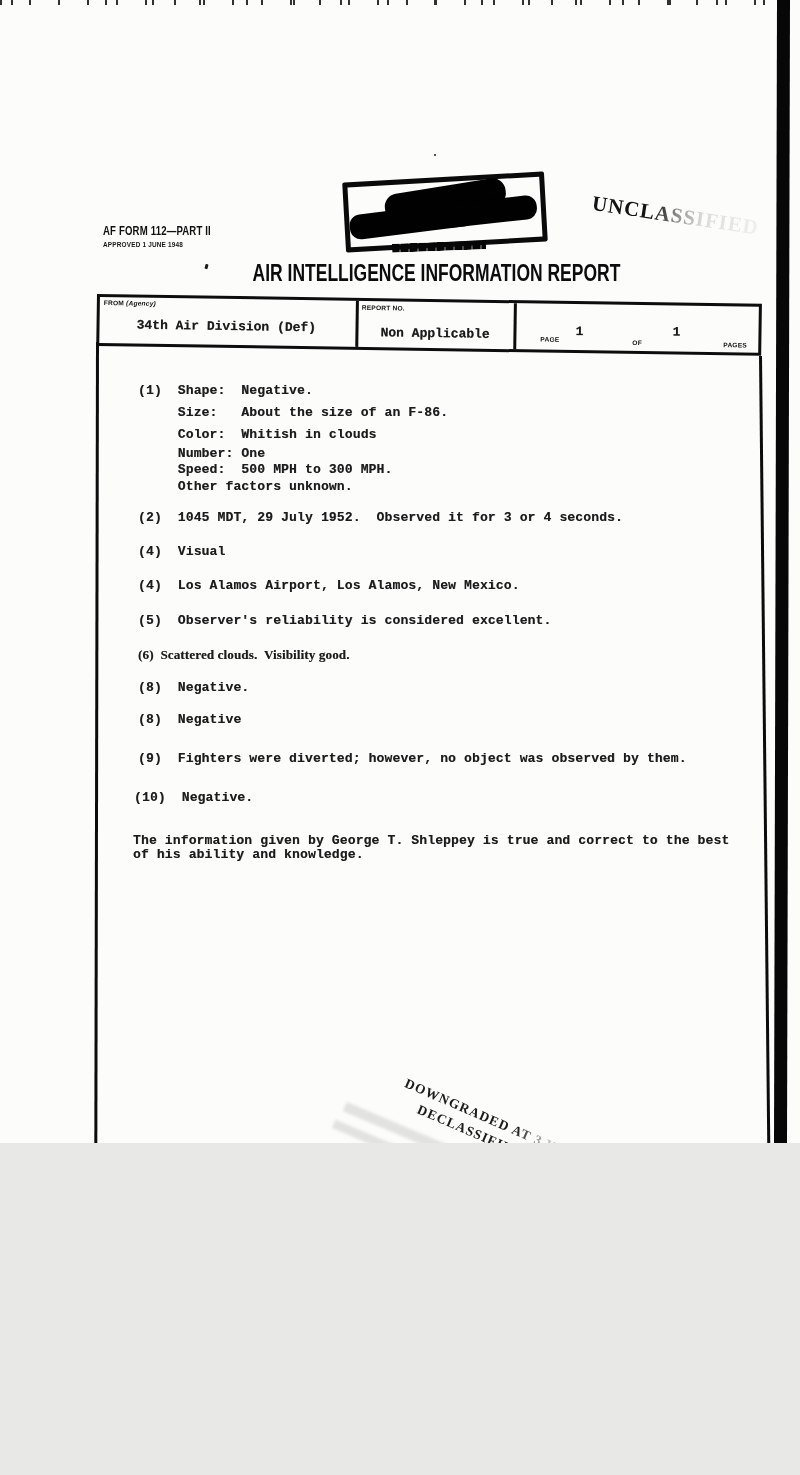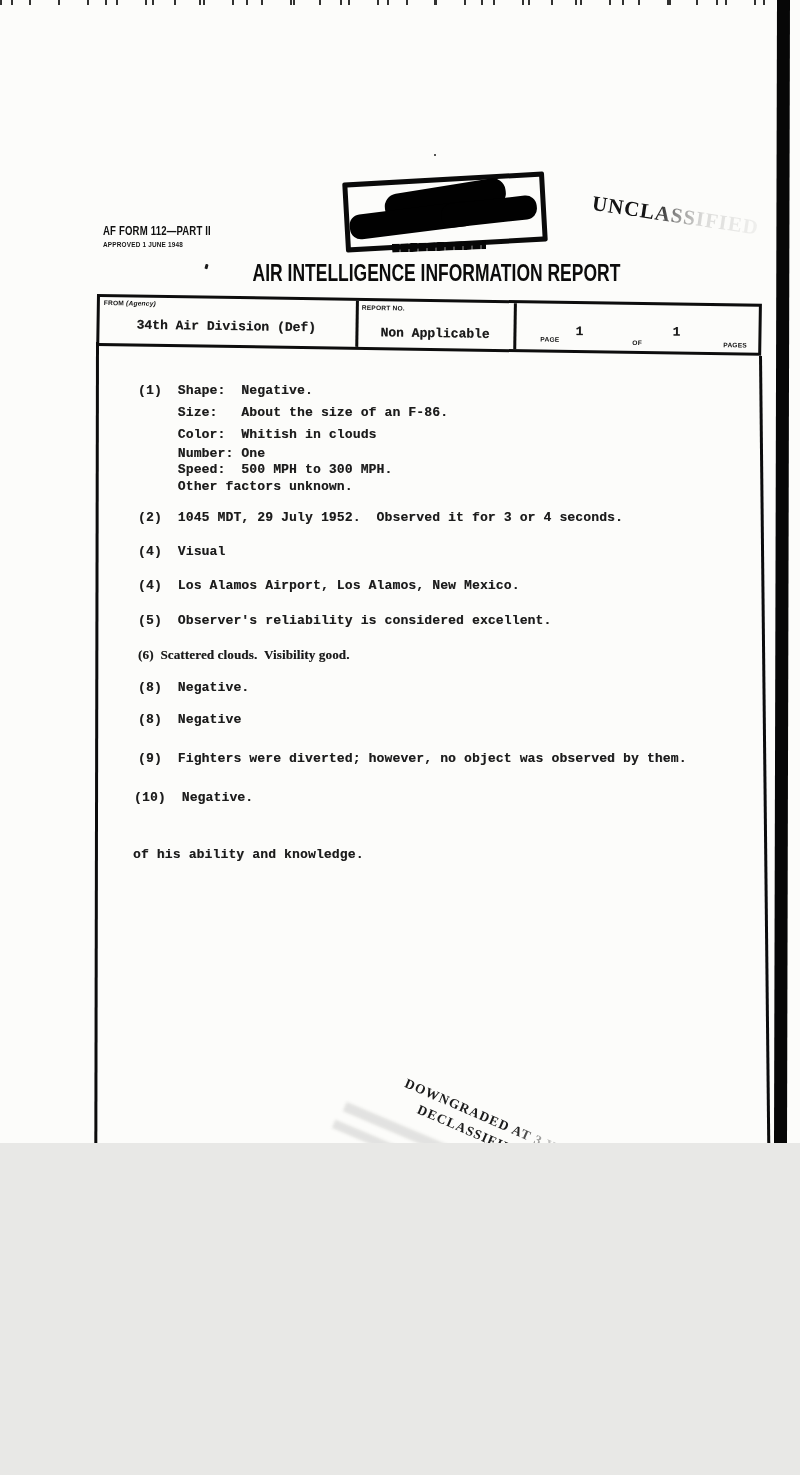--- a/index.html
+++ b/index.html
@@ -134,20 +134,21 @@
   <div class="line" style="left:138px;top:479px;">     Other factors unknown.</div>
   <div class="line" style="left:138px;top:510px;">(2)  1045 MDT, 29 July 1952.  Observed it for 3 or 4 seconds.</div>
   <div class="line" style="left:138px;top:544px;">(4)  Visual</div>
   <div class="line" style="left:138px;top:578px;">(4)  Los Alamos Airport, Los Alamos, New Mexico.</div>
   <div class="line" style="left:138px;top:613px;">(5)  Observer's reliability is considered excellent.</div>
   <div class="line" style="left:138px;top:647px;font-family:Liberation Serif, serif;">(6)  Scattered clouds.  Visibility good.</div>
   <div class="line" style="left:138px;top:680px;">(8)  Negative.</div>
   <div class="line" style="left:138px;top:712px;">(8)  Negative</div>
   <div class="line" style="left:138px;top:751px;">(9)  Fighters were diverted; however, no object was observed by them.</div>
   <div class="line" style="left:134px;top:782px;margin-top:8px;">(10)  Negative.</div>
+  <div class="line" style="left:133px;top:833px;">The information given by George T. Shleppey is true and correct to the best</div>
   <div class="line" style="left:133px;top:847px;text-align:center;">of his ability and knowledge.</div>
 
   <div class="abs smudge" style="left:340px;top:1125px;width:120px;height:10px;"></div>
   <div class="abs smudge" style="left:328px;top:1147px;width:142px;height:9px;"></div>
   <div class="abs smudge" style="left:350px;top:1170px;width:92px;height:8px;"></div>
   <div class="abs smudge" style="left:330px;top:1196px;width:62px;height:8px;"></div>
   <div class="abs dod-stamp">
     <div class="st1">DOWNGRADED AT 3 YEAR INTERVALS;</div>
     <div class="st2">DECLASSIFIED AFTER 12 YEARS.</div>
     <div class="st3">DOD DIR 5200.10</div>

